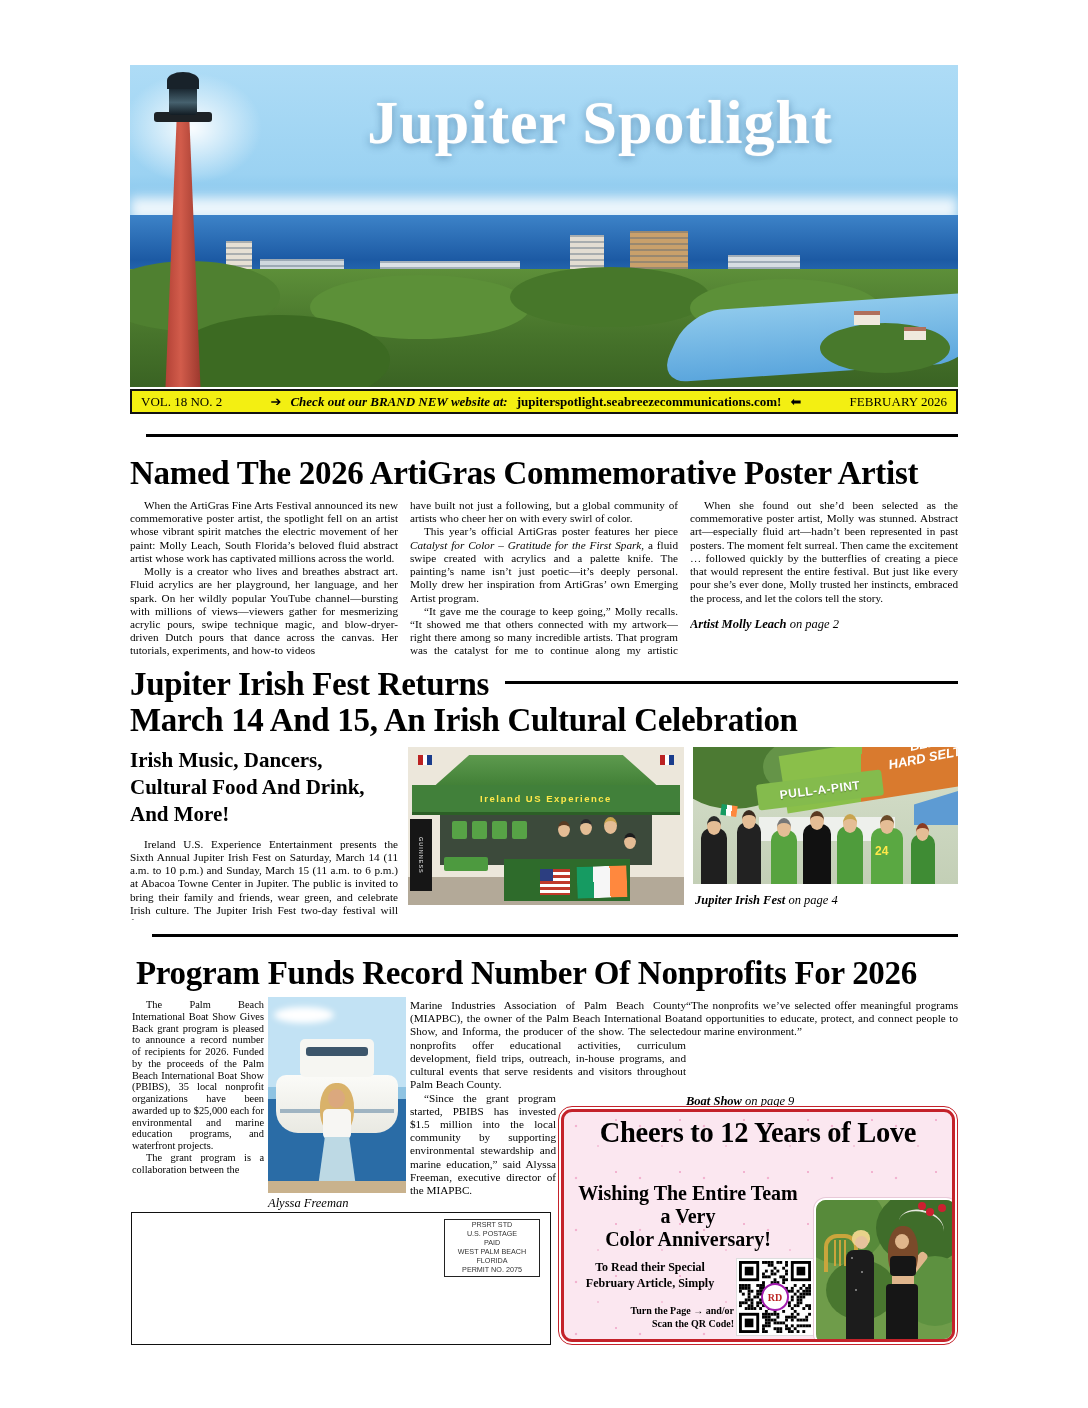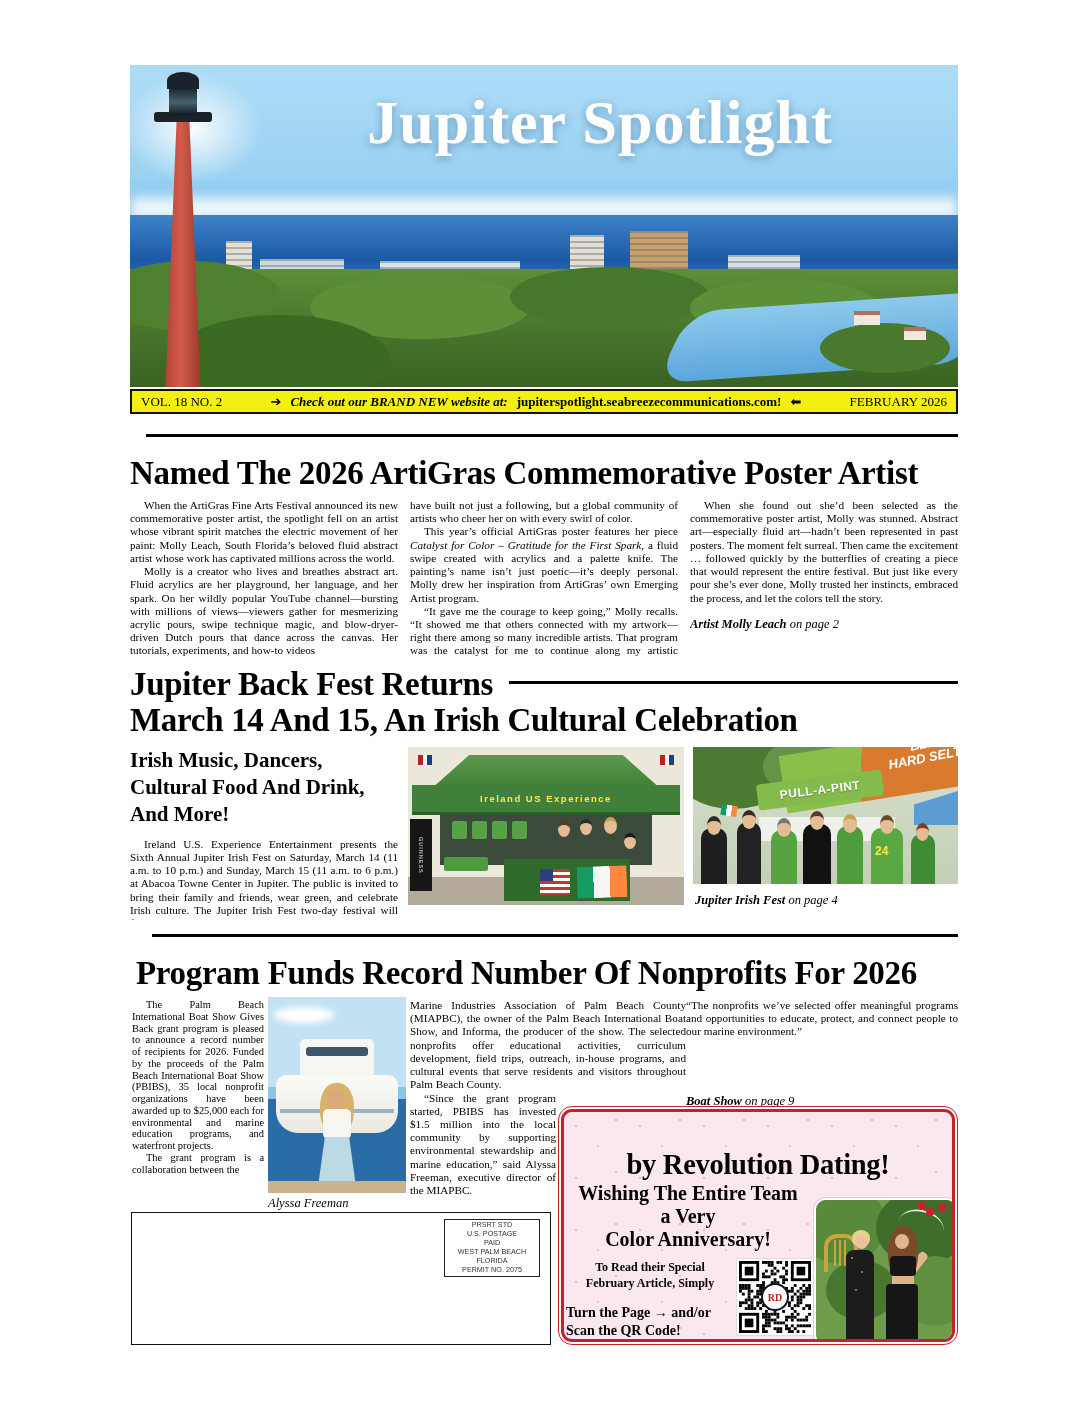--- a/index.html
+++ b/index.html
@@ -91,23 +91,23 @@
 
   
   .ad{left:558px;top:1106px;width:400px;height:239px;border:1.5px solid #c4222a;border-radius:14px;box-sizing:border-box;padding:2px;background:#fff;}
   .ad-inner{width:100%;height:100%;border:3px solid #c4222a;border-radius:11px;box-sizing:border-box;position:relative;overflow:hidden;
     background-color:#fbe7f0;
     background-image:radial-gradient(circle 2.2px at 12px 14px,#f2b3d0 70%,transparent 72%),radial-gradient(circle 1.6px at 34px 34px,#f5c6db 70%,transparent 72%),radial-gradient(circle 2px at 52px 8px,#f2b3d0 70%,transparent 72%);
     background-size:64px 52px;}
   .ad-h{width:100%;text-align:center;font-weight:bold;font-size:28.5px;line-height:1.05;letter-spacing:-.3px;}
   .ad-sub{left:0;top:70px;width:248px;text-align:center;font-weight:bold;font-size:20px;line-height:1.15;}
   .ad-note{left:2px;top:148px;width:168px;text-align:center;font-weight:bold;font-size:12px;line-height:1.3;}
-  .ad-note2{left:2px;top:192px;width:168px;text-align:left;font-weight:bold;font-size:14px;line-height:1.3;}
+  .ad-note2{left:2px;top:192px;width:168px;text-align:right;font-weight:bold;font-size:10px;line-height:1.3;}
   .qr{left:172px;top:146px;width:78px;height:78px;background:#fff;border:1px solid #ddd;padding:2px;box-sizing:border-box;}
-  .qr-logo{position:absolute;left:50%;top:50%;transform:translate(-50%,-50%);width:24px;height:24px;background:#fff;border:2px solid #0f172a;border-radius:50%;display:flex;align-items:center;justify-content:center;color:#b22;font-weight:bold;font-size:10px;}
+  .qr-logo{position:absolute;left:50%;top:50%;transform:translate(-50%,-50%);width:24px;height:24px;background:#fff;border:2px solid #a21caf;border-radius:50%;display:flex;align-items:center;justify-content:center;color:#b22;font-weight:bold;font-size:10px;}
   .ad-photo{left:250px;top:86px;width:140px;height:144px;border-radius:12px;background:#6f9c4a;overflow:hidden;border:2px solid #fff;box-shadow:0 0 0 1px #e8c9d8;}
   .adp-blob{position:absolute;border-radius:50%;}
   .harp{position:absolute;left:8px;top:34px;width:26px;height:34px;border:4px solid #caa53c;border-bottom:none;border-radius:13px 13px 0 0;}
   .harp i{position:absolute;top:2px;width:1.5px;height:26px;background:#caa53c;}
   .rose{position:absolute;width:8px;height:8px;border-radius:50%;background:#cc2030;}
   .bow{position:absolute;right:12px;top:10px;width:46px;height:30px;border-top:2.5px solid #e8e8e0;border-radius:50% 50% 0 0;transform:rotate(14deg);}
 </style>
 </head>
 <body>
 
@@ -167,21 +167,21 @@
     <p style="text-indent:0;">have built not just a following, but a global community of artists who cheer her on with every swirl of color.</p>
     <p><span>This year’s official ArtiGras poster features her piece </span><i>Catalyst for Color – Gratitude for the First Spark</i><span>, a fluid swipe created with acrylics and a palette knife. The painting’s name isn’t just poetic—it’s deeply personal. Molly drew her inspiration from ArtiGras’ own Emerging Artist program.</span></p>
     <p>“It gave me the courage to keep going,” Molly recalls. “It showed me that others connected with my artwork—right there among so many incredible artists. That program was the catalyst for me to continue along my artistic journey.”</p>
   </div>
   <div class="abs bt" style="left:690px;top:499px;width:268px;height:160px;">
     <p>When she found out she’d been selected as the commemorative poster artist, Molly was stunned. Abstract art—especially fluid art—hadn’t been represented in past posters. The moment felt surreal. Then came the excitement … followed quickly by the butterflies of creating a piece that would represent the entire festival. But just like every pour she’s ever done, Molly trusted her instincts, embraced the process, and let the colors tell the story.</p>
     <div class="cont"><span class="cn">Artist Molly Leach</span><span> on page 2</span></div>
   </div>
 
   <div class="abs hl-row" style="left:130px;top:668px;width:828px;">
-    <span class="hl">Jupiter Back Fest Returns</span>
+    <span class="hl">Jupiter Irish Fest Returns</span>
     <span class="hl-rule"></span>
   </div>
   <div class="abs hl" style="left:130px;top:704px;">March 14 And 15, An Irish Cultural Celebration</div>
 
   <div class="abs" style="left:130px;top:747px;width:268px;">
     <div class="subhead">
       <div>Irish Music, Dancers,</div>
       <div>Cultural Food And Drink,</div>
       <div>And More!</div>
     </div>
@@ -300,21 +300,21 @@
       <div>U.S. POSTAGE</div>
       <div>PAID</div>
       <div>WEST PALM BEACH</div>
       <div>FLORIDA</div>
       <div>PERMIT NO. 2075</div>
     </div>
   </div>
 
   <div class="abs ad">
     <div class="ad-inner">
-      <div class="abs ad-h" style="top:38px;">by Revolution Dating!</div>
+      <div class="abs ad-h" style="top:6px;">Cheers to 12 Years of Love</div>
       <div class="abs ad-sub">
         <div>Wishing The Entire Team</div>
         <div>a Very</div>
         <div>Color Anniversary!</div>
       </div>
       <div class="abs ad-note">
         <div>To Read their Special</div>
         <div>February Article, Simply</div>
       </div>
       <div class="abs ad-note2">

